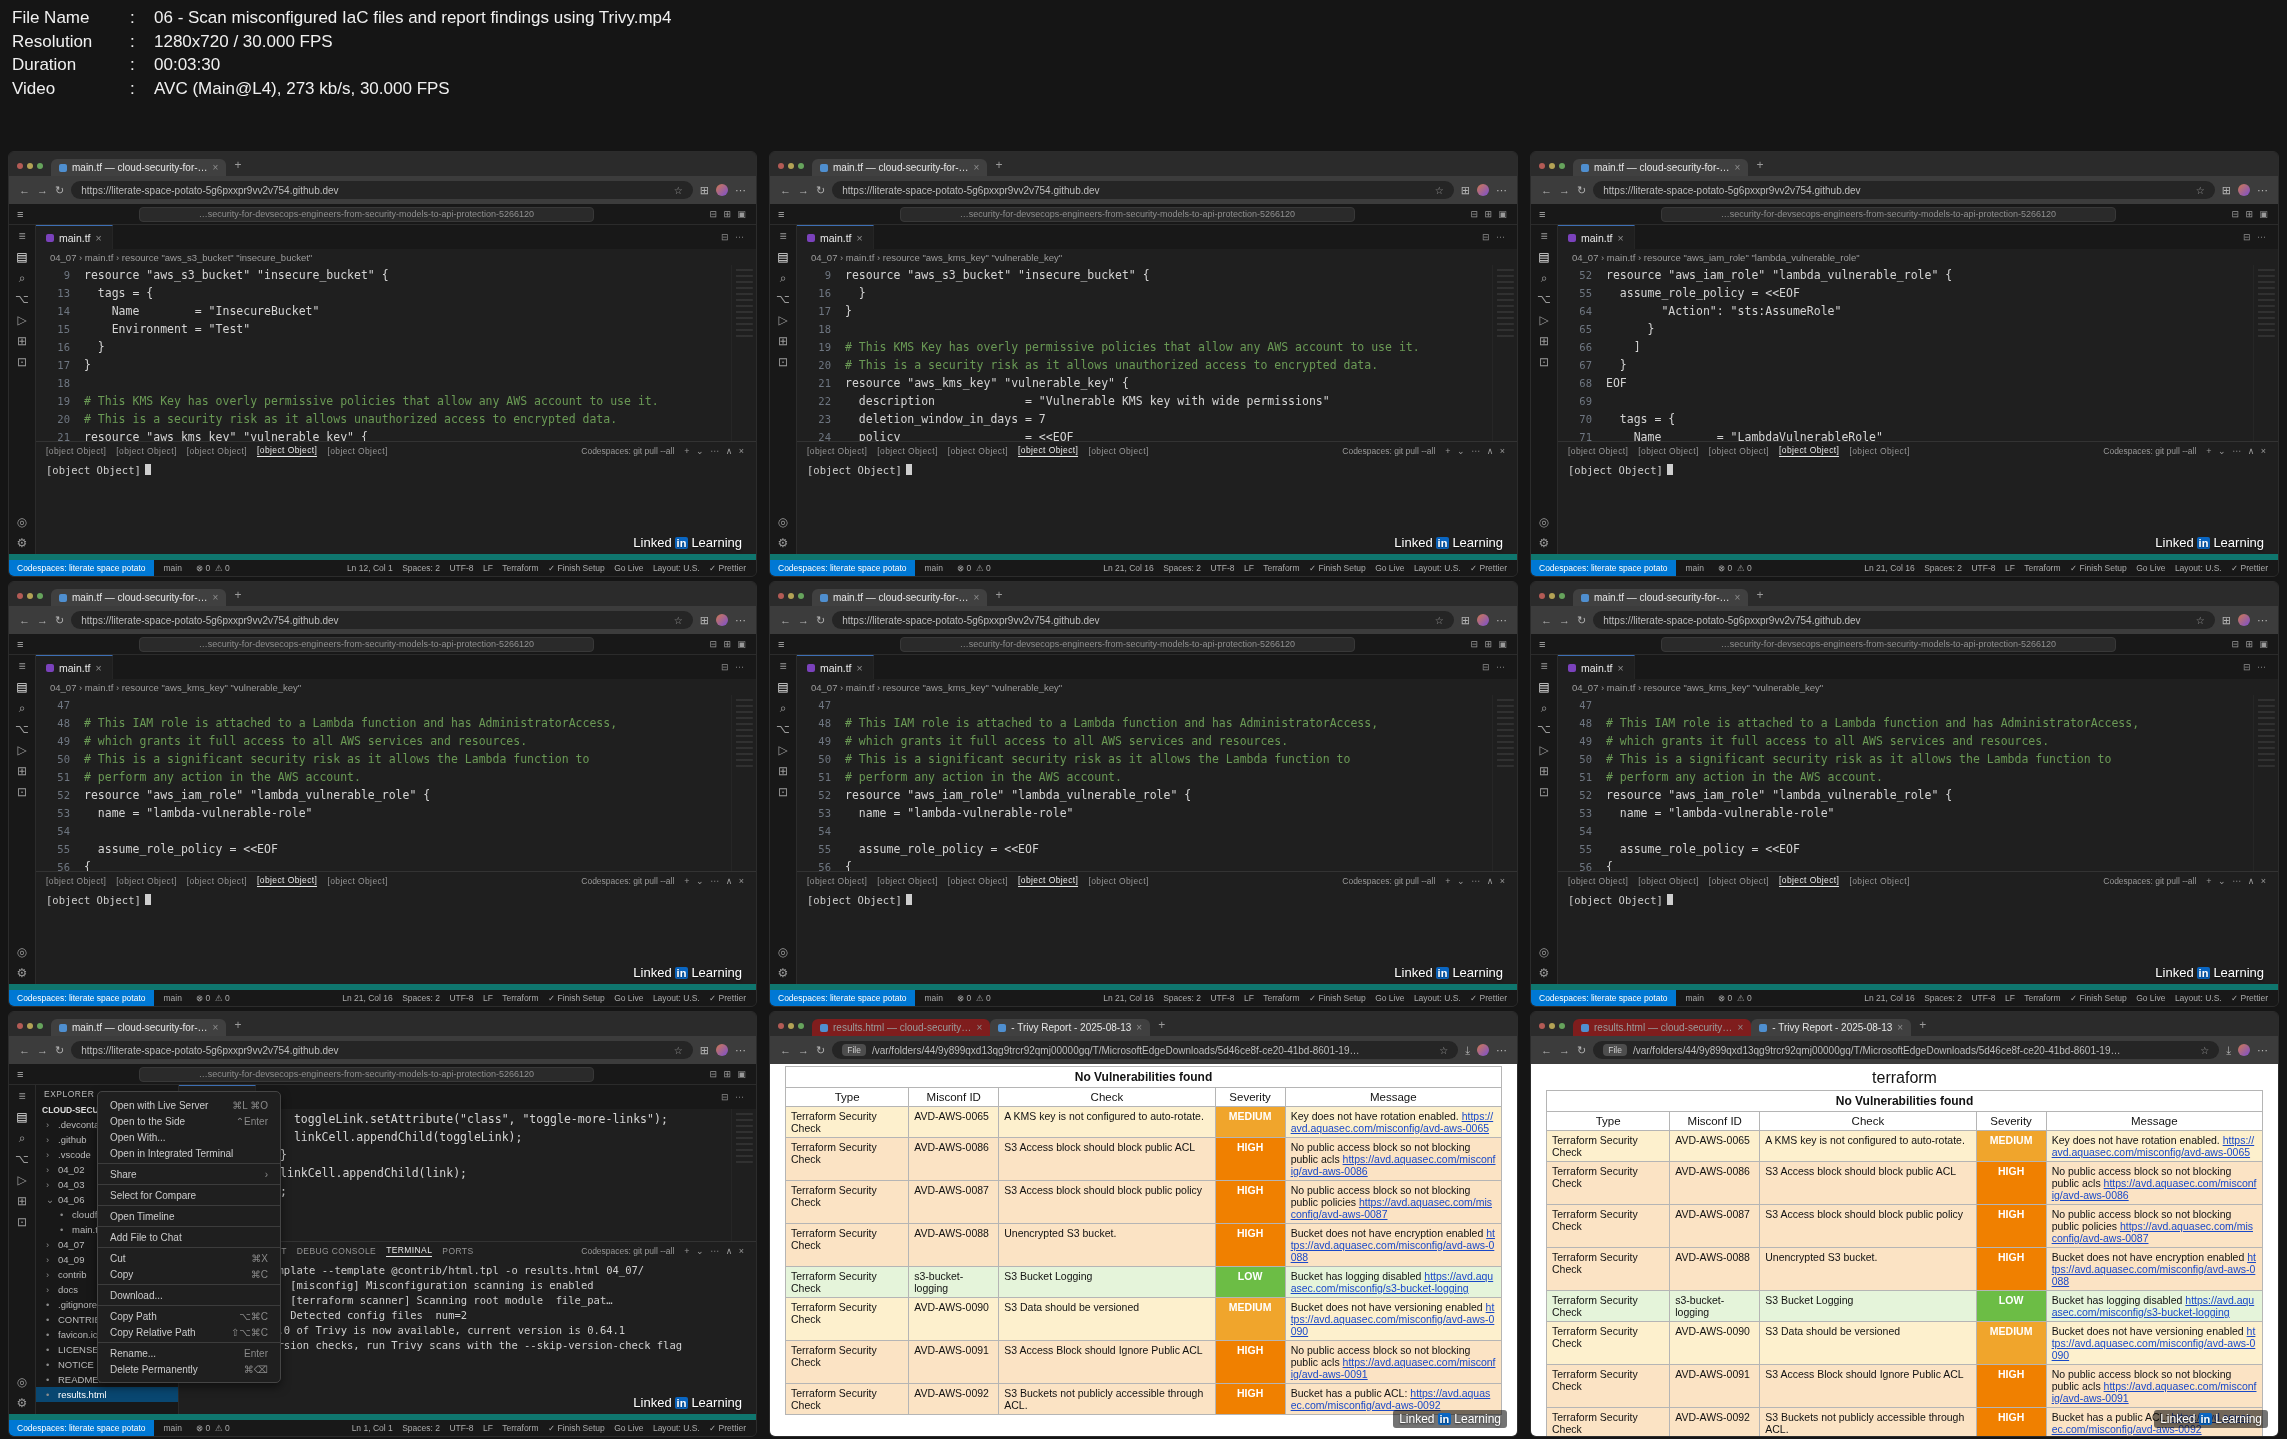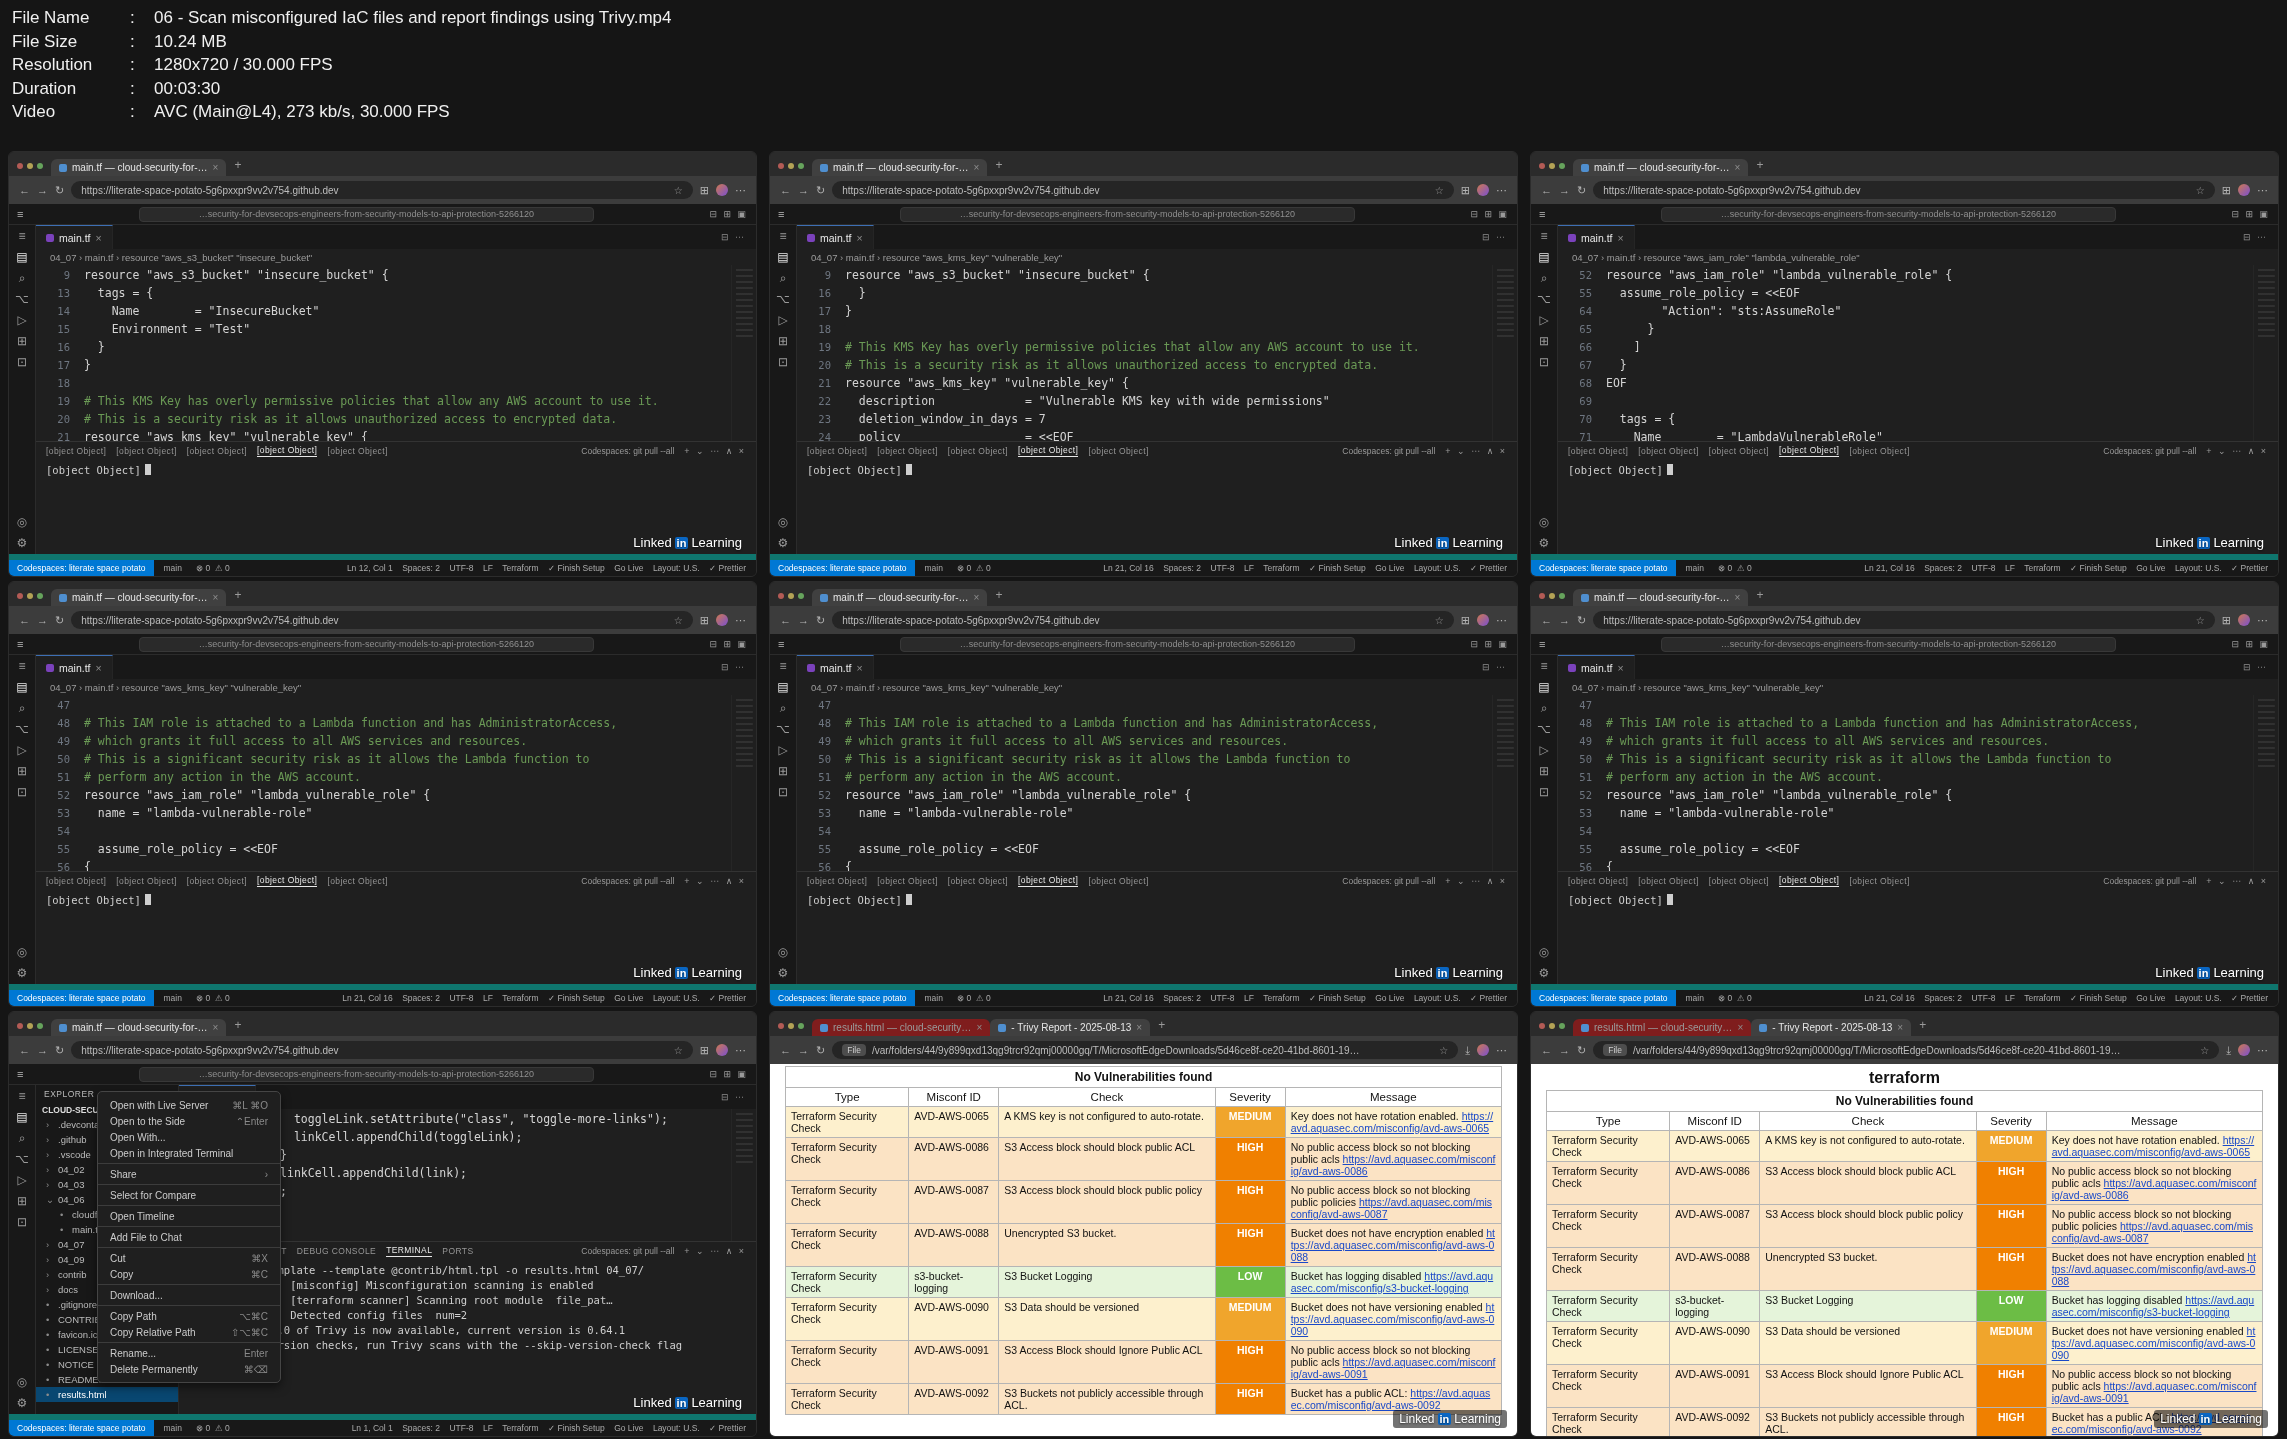--- a/index.html
+++ b/index.html
@@ -90,21 +90,21 @@
   .titem[data-depth="1"]{padding-left:24px}
   .titem[data-sel="true"]{background:#094771;color:#fff}
   .ctxmenu{position:absolute;left:88px;top:6px;width:182px;background:#1f1f1f;border:1px solid #454545;border-radius:5px;box-shadow:0 4px 10px rgba(0,0,0,.5);z-index:5;font-size:10px;color:#ccc;padding:3px 0}
   .mgroup{border-top:1px solid #3c3c3c;padding:2px 0}
   .ctxmenu .mgroup:first-of-type{border-top:none}
   .mitem{display:flex;justify-content:space-between;padding:2.5px 12px;white-space:nowrap}
   .mshort{color:#8a8a8a;margin-left:12px}
 
   
   .rbody{flex:1;background:#fff;overflow:hidden;padding:2px 15px;min-height:0}
-  .rtitle{font-size:16px;font-weight:bold;text-align:center;color:#111;padding:3px 0}
+  .rtitle{font-size:16px;font-weight:normal;text-align:center;color:#111;padding:3px 0}
   .rtitle:empty{display:none}
   .rcaption{font-size:12px;font-weight:bold;text-align:center;color:#111;border:1px solid #b5b5b5;border-bottom:none;padding:3px 0;background:#fff}
   .rtable{width:100%;border-collapse:collapse;font-size:10.5px;color:#111;table-layout:fixed}
   .rtable th,.rtable td{border:1px solid #b5b5b5;padding:3px 5px;vertical-align:top;text-align:left;overflow:hidden}
   .rtable th{font-size:11.5px;font-weight:normal;background:#fff;text-align:center}
   .c-type{width:17%}.c-id{width:12%}.c-check{width:31%}.c-sev{width:9%}.c-msg{width:31%}
   tr[data-sev="HIGH"]{background:#fbe3c4}
   tr[data-sev="MEDIUM"]{background:#fdf0cd}
   tr[data-sev="LOW"]{background:#e5f4da}
   td.sev{font-weight:bold;color:#fff;text-align:center}
@@ -118,25 +118,20 @@
 <body>
 
 <header class="meta">
 
     <div class="mrow">
       <span class="mlabel">File Name</span>
       <span class="mcolon"></span>
       <span class="mvalue">06 - Scan misconfigured IaC files and report findings using Trivy.mp4</span>
     </div>
 
-    <div class="mrow">
-      <span class="mlabel">File Size</span>
-      <span class="mcolon"></span>
-      <span class="mvalue">10.24 MB</span>
-    </div>
 
     <div class="mrow">
       <span class="mlabel">Resolution</span>
       <span class="mcolon"></span>
       <span class="mvalue">1280x720 / 30.000 FPS</span>
     </div>
 
     <div class="mrow">
       <span class="mlabel">Duration</span>
       <span class="mcolon"></span>

